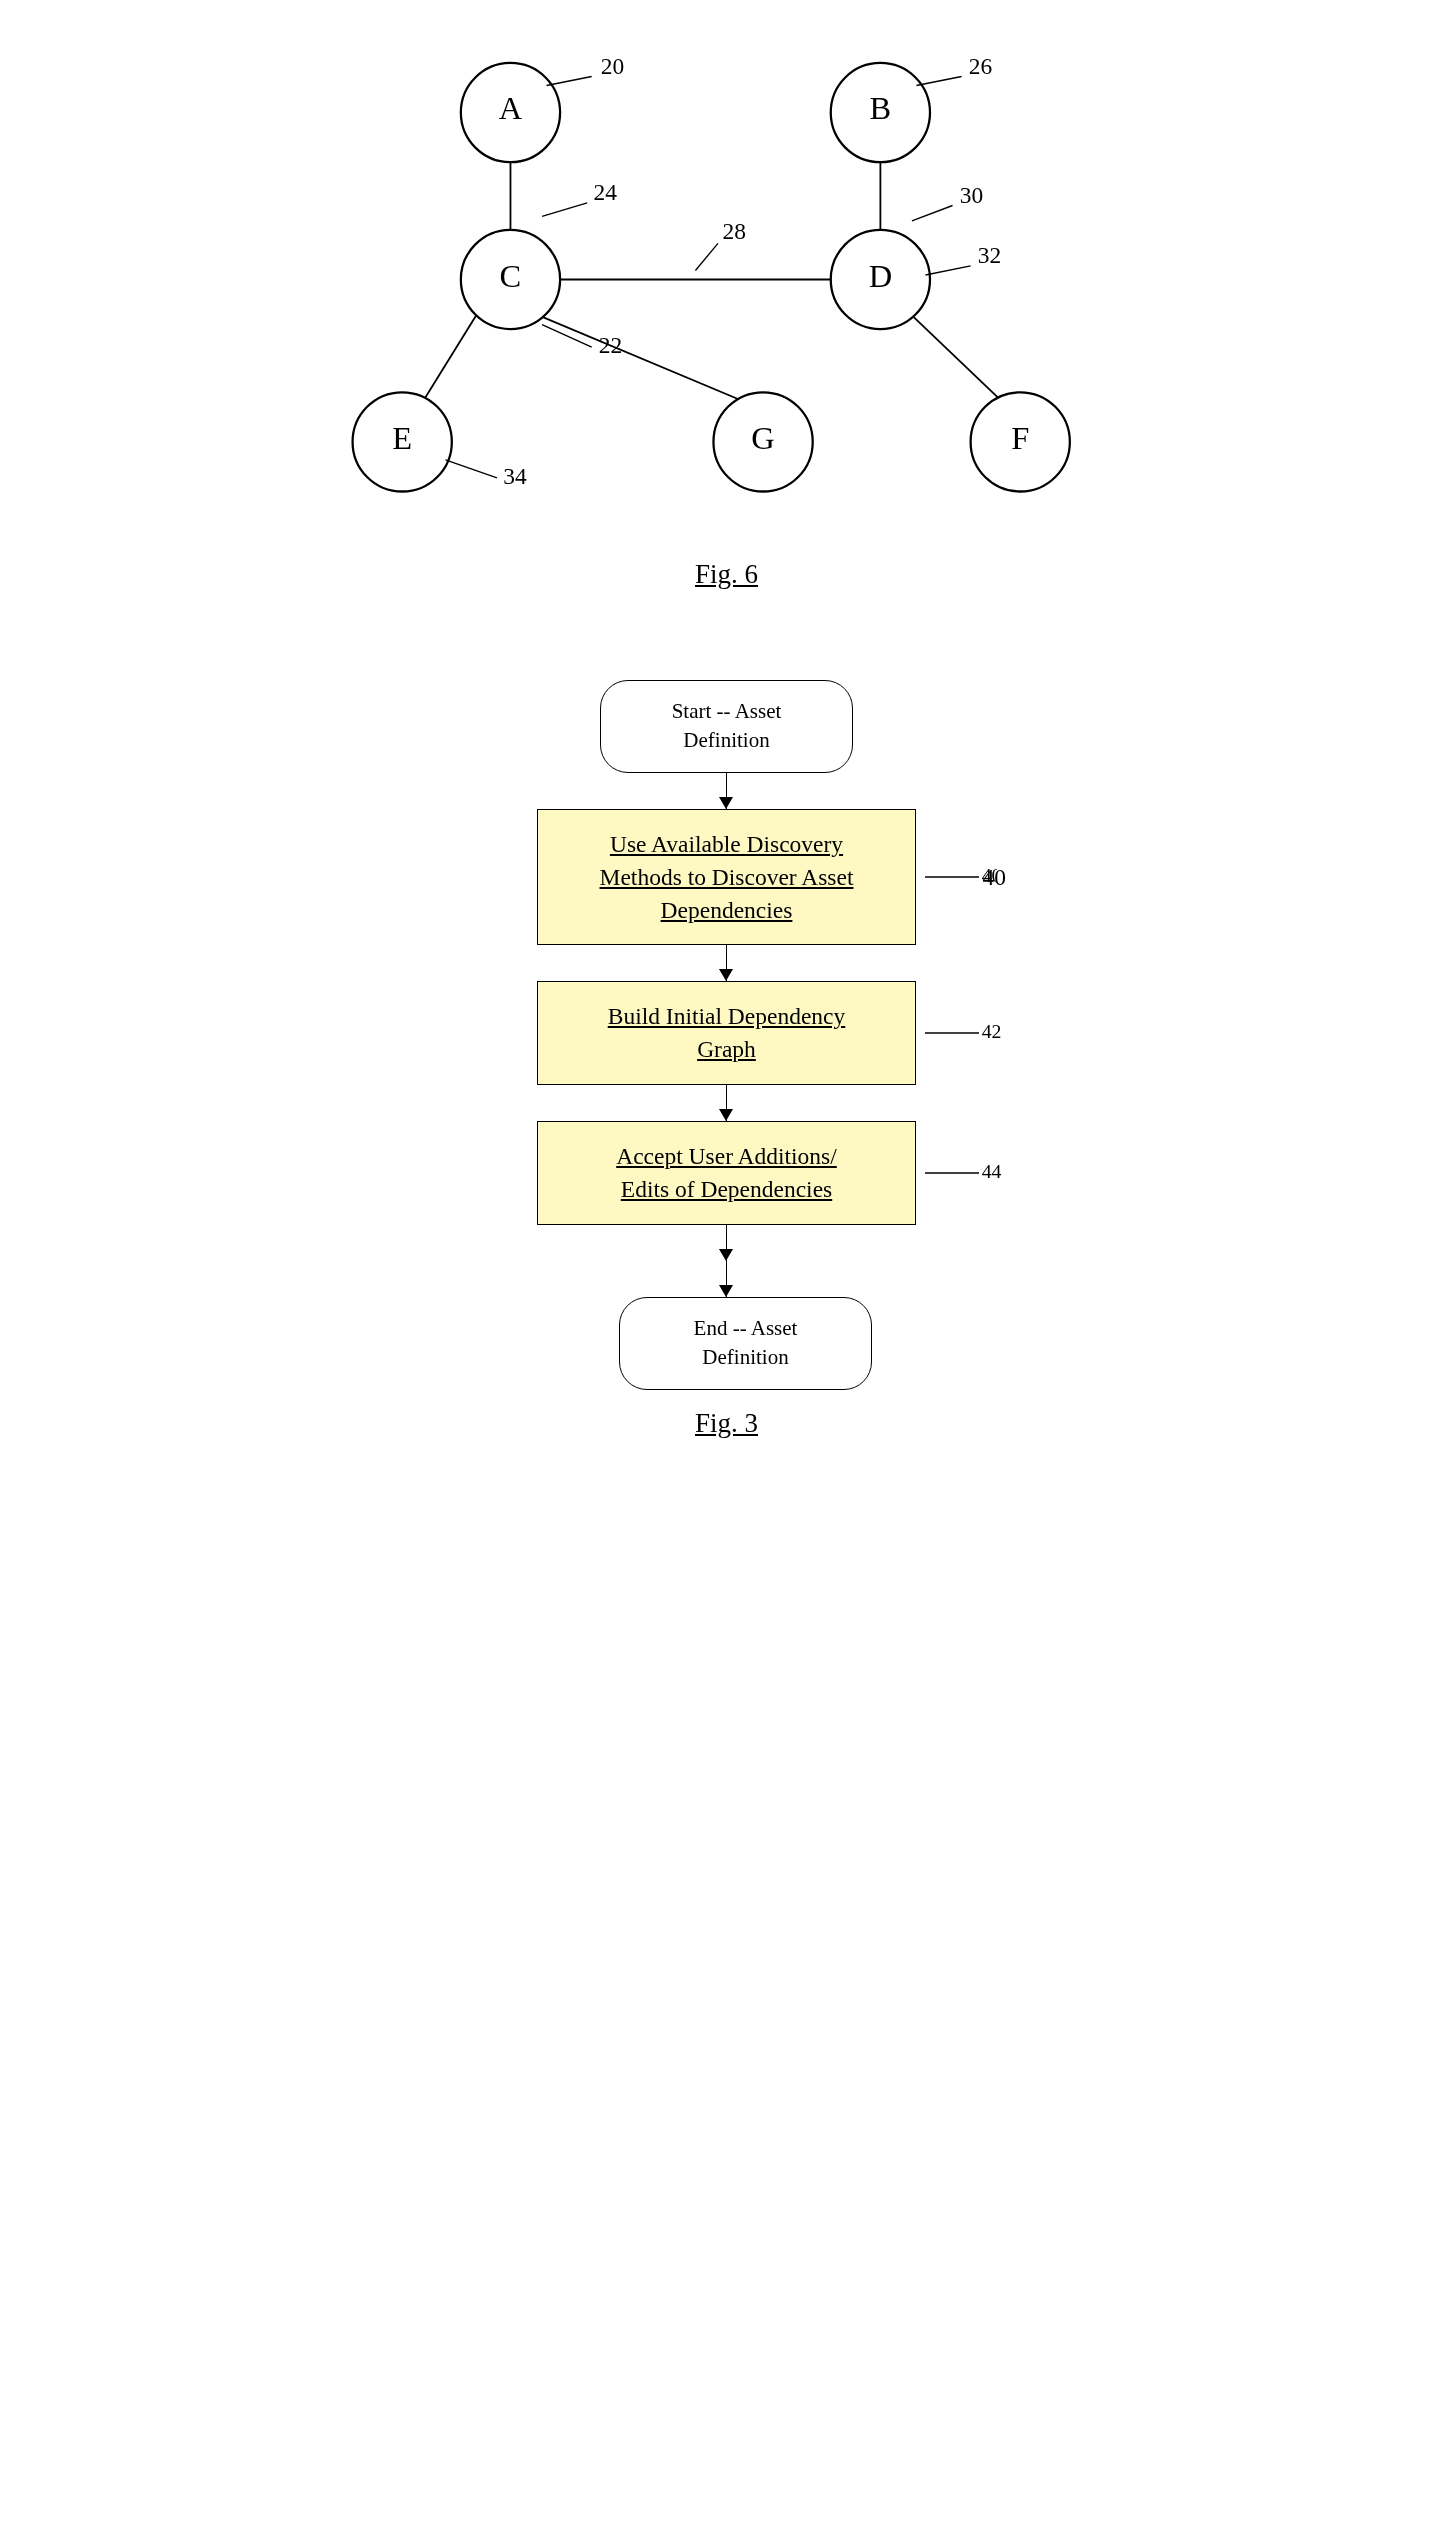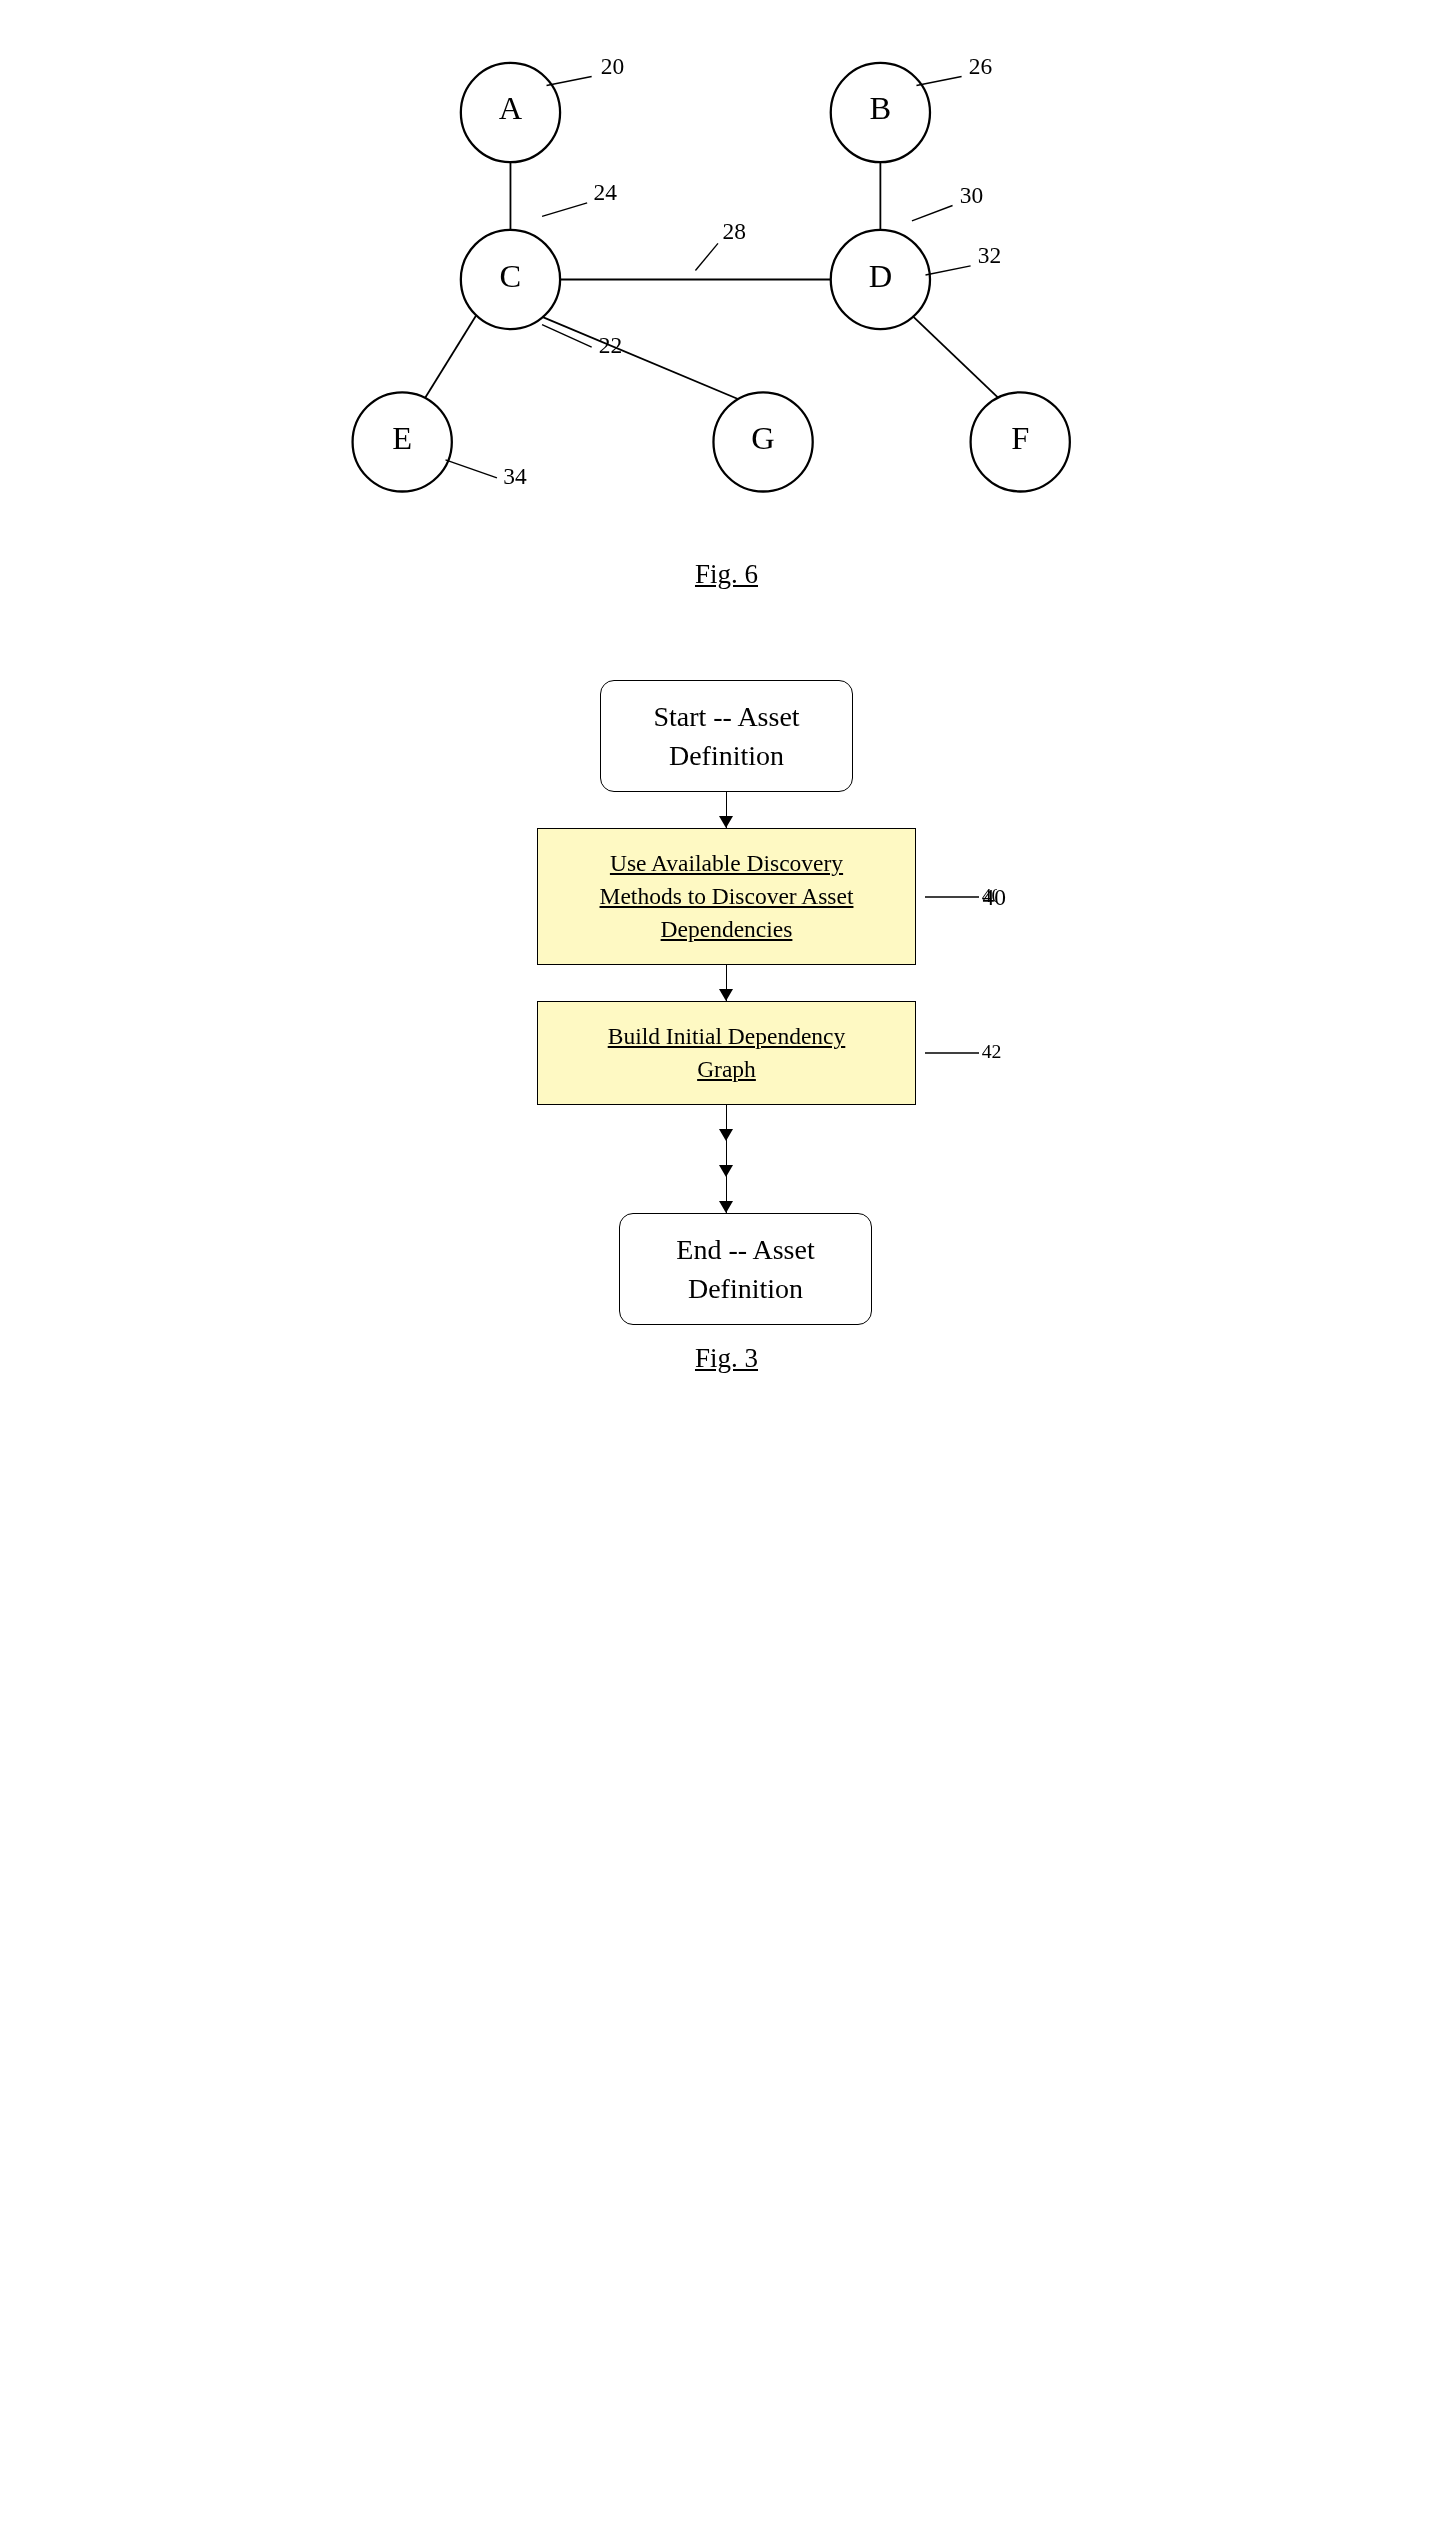--- a/index.html
+++ b/index.html
@@ -43,24 +43,24 @@
 
     .flowchart {
       display: flex;
       flex-direction: column;
       align-items: center;
       width: 100%;
     }
 
     .flow-node-rounded {
       border: 1.8px solid #000;
-      border-radius: 14px;
+      border-radius: 28px;
       padding: 16px 36px;
       text-align: center;
-      font-size: 28px;
+      font-size: 21px;
       background: #fff;
       min-width: 253px;
       line-height: 1.4;
     }
 
     .flow-node-rect {
       border: 1.8px solid #000;
       padding: 18px 27px;
       text-align: center;
       font-size: 23.5px;
@@ -201,20 +201,29 @@
         Build Initial Dependency<br>Graph
       </div>
       <svg style="position:absolute; right:-90px; top:50%; transform:translateY(-50%);" width="81" height="18" viewBox="0 0 90 20">
         <line x1="0" y1="10" x2="60" y2="10" stroke="#000" stroke-width="1.5"></line>
         <text x="63" y="15" font-size="22" font-family="Times New Roman">42</text>
       </svg>
     </div>
 
     <div class="arrow-down"></div>
 
+    <div style="position:relative; display:inline-block;">
+      <div class="flow-node-rect" style="min-width:379px;">
+        Accept User Additions/<br>Edits of Dependencies
+      </div>
+      <svg style="position:absolute; right:-90px; top:50%; transform:translateY(-50%);" width="81" height="18" viewBox="0 0 90 20">
+        <line x1="0" y1="10" x2="60" y2="10" stroke="#000" stroke-width="1.5"></line>
+        <text x="63" y="15" font-size="22" font-family="Times New Roman">44</text>
+      </svg>
+    </div>
 
     <div class="arrow-down"></div>
 
 
     <div class="arrow-down"></div>
 
     <div style="position:relative; display:inline-block;padding-left:38px;">
       <div class="flow-node-rounded">
         End -- Asset<br>Definition
       </div>

